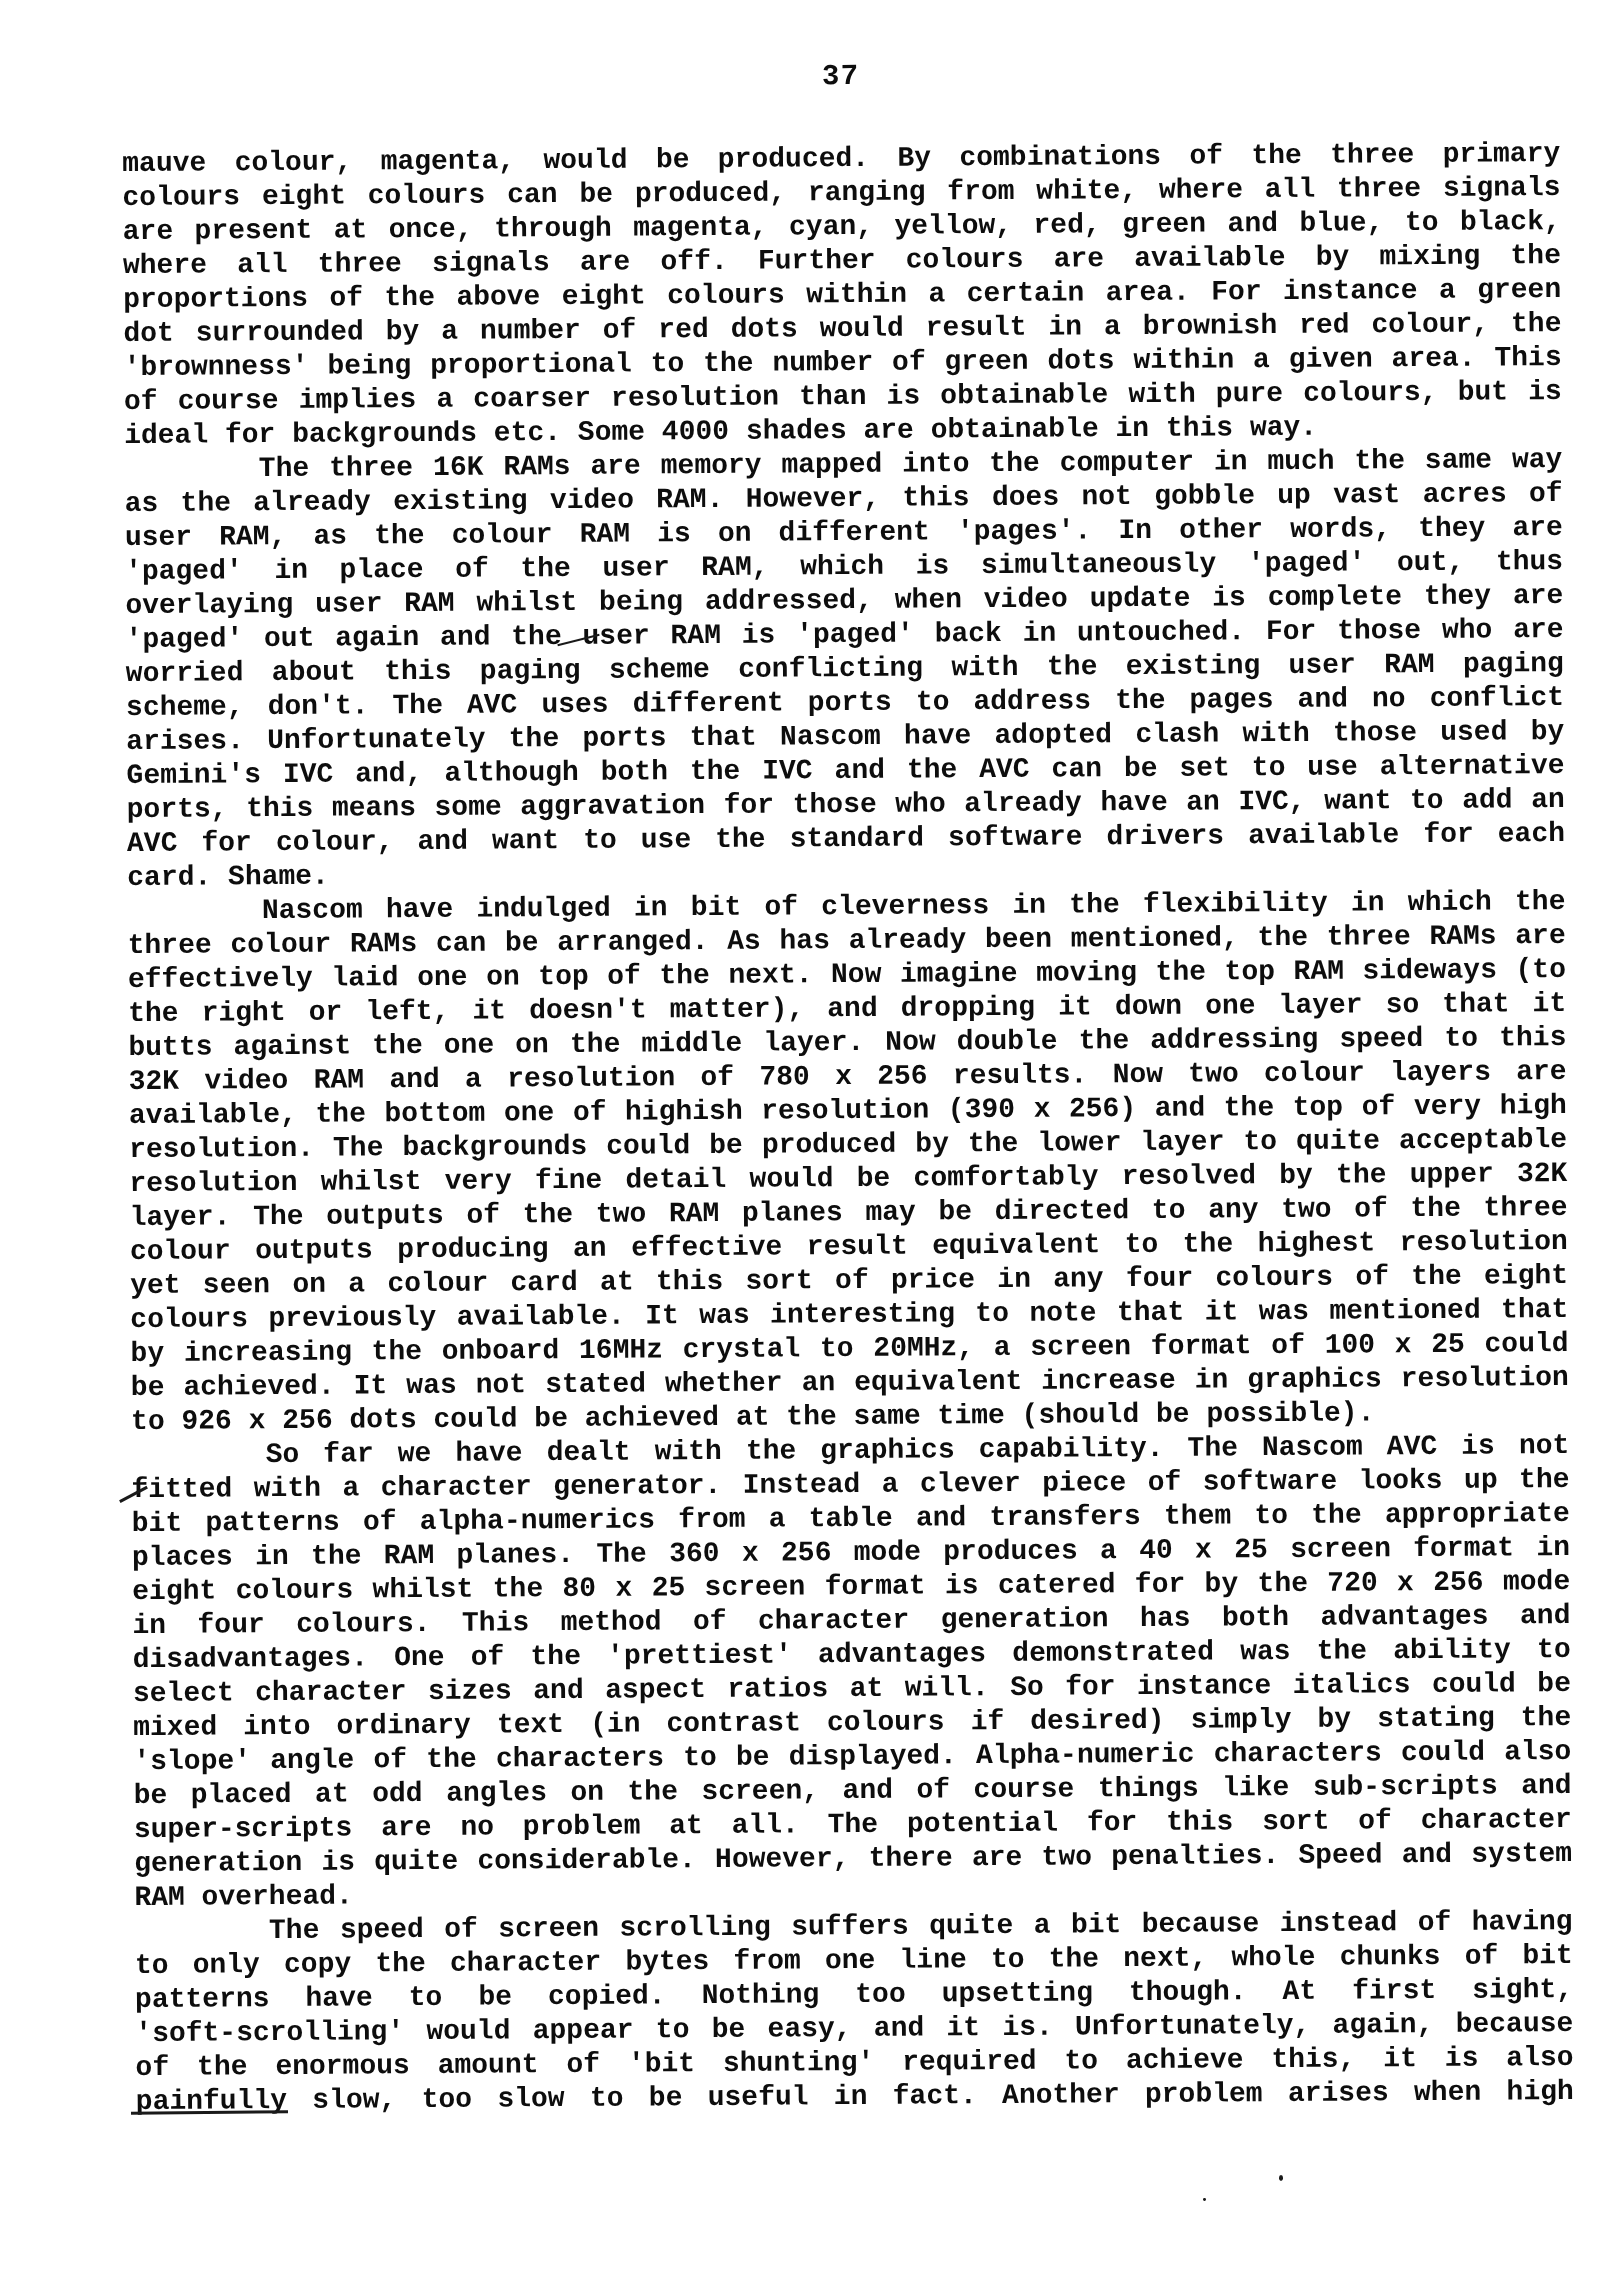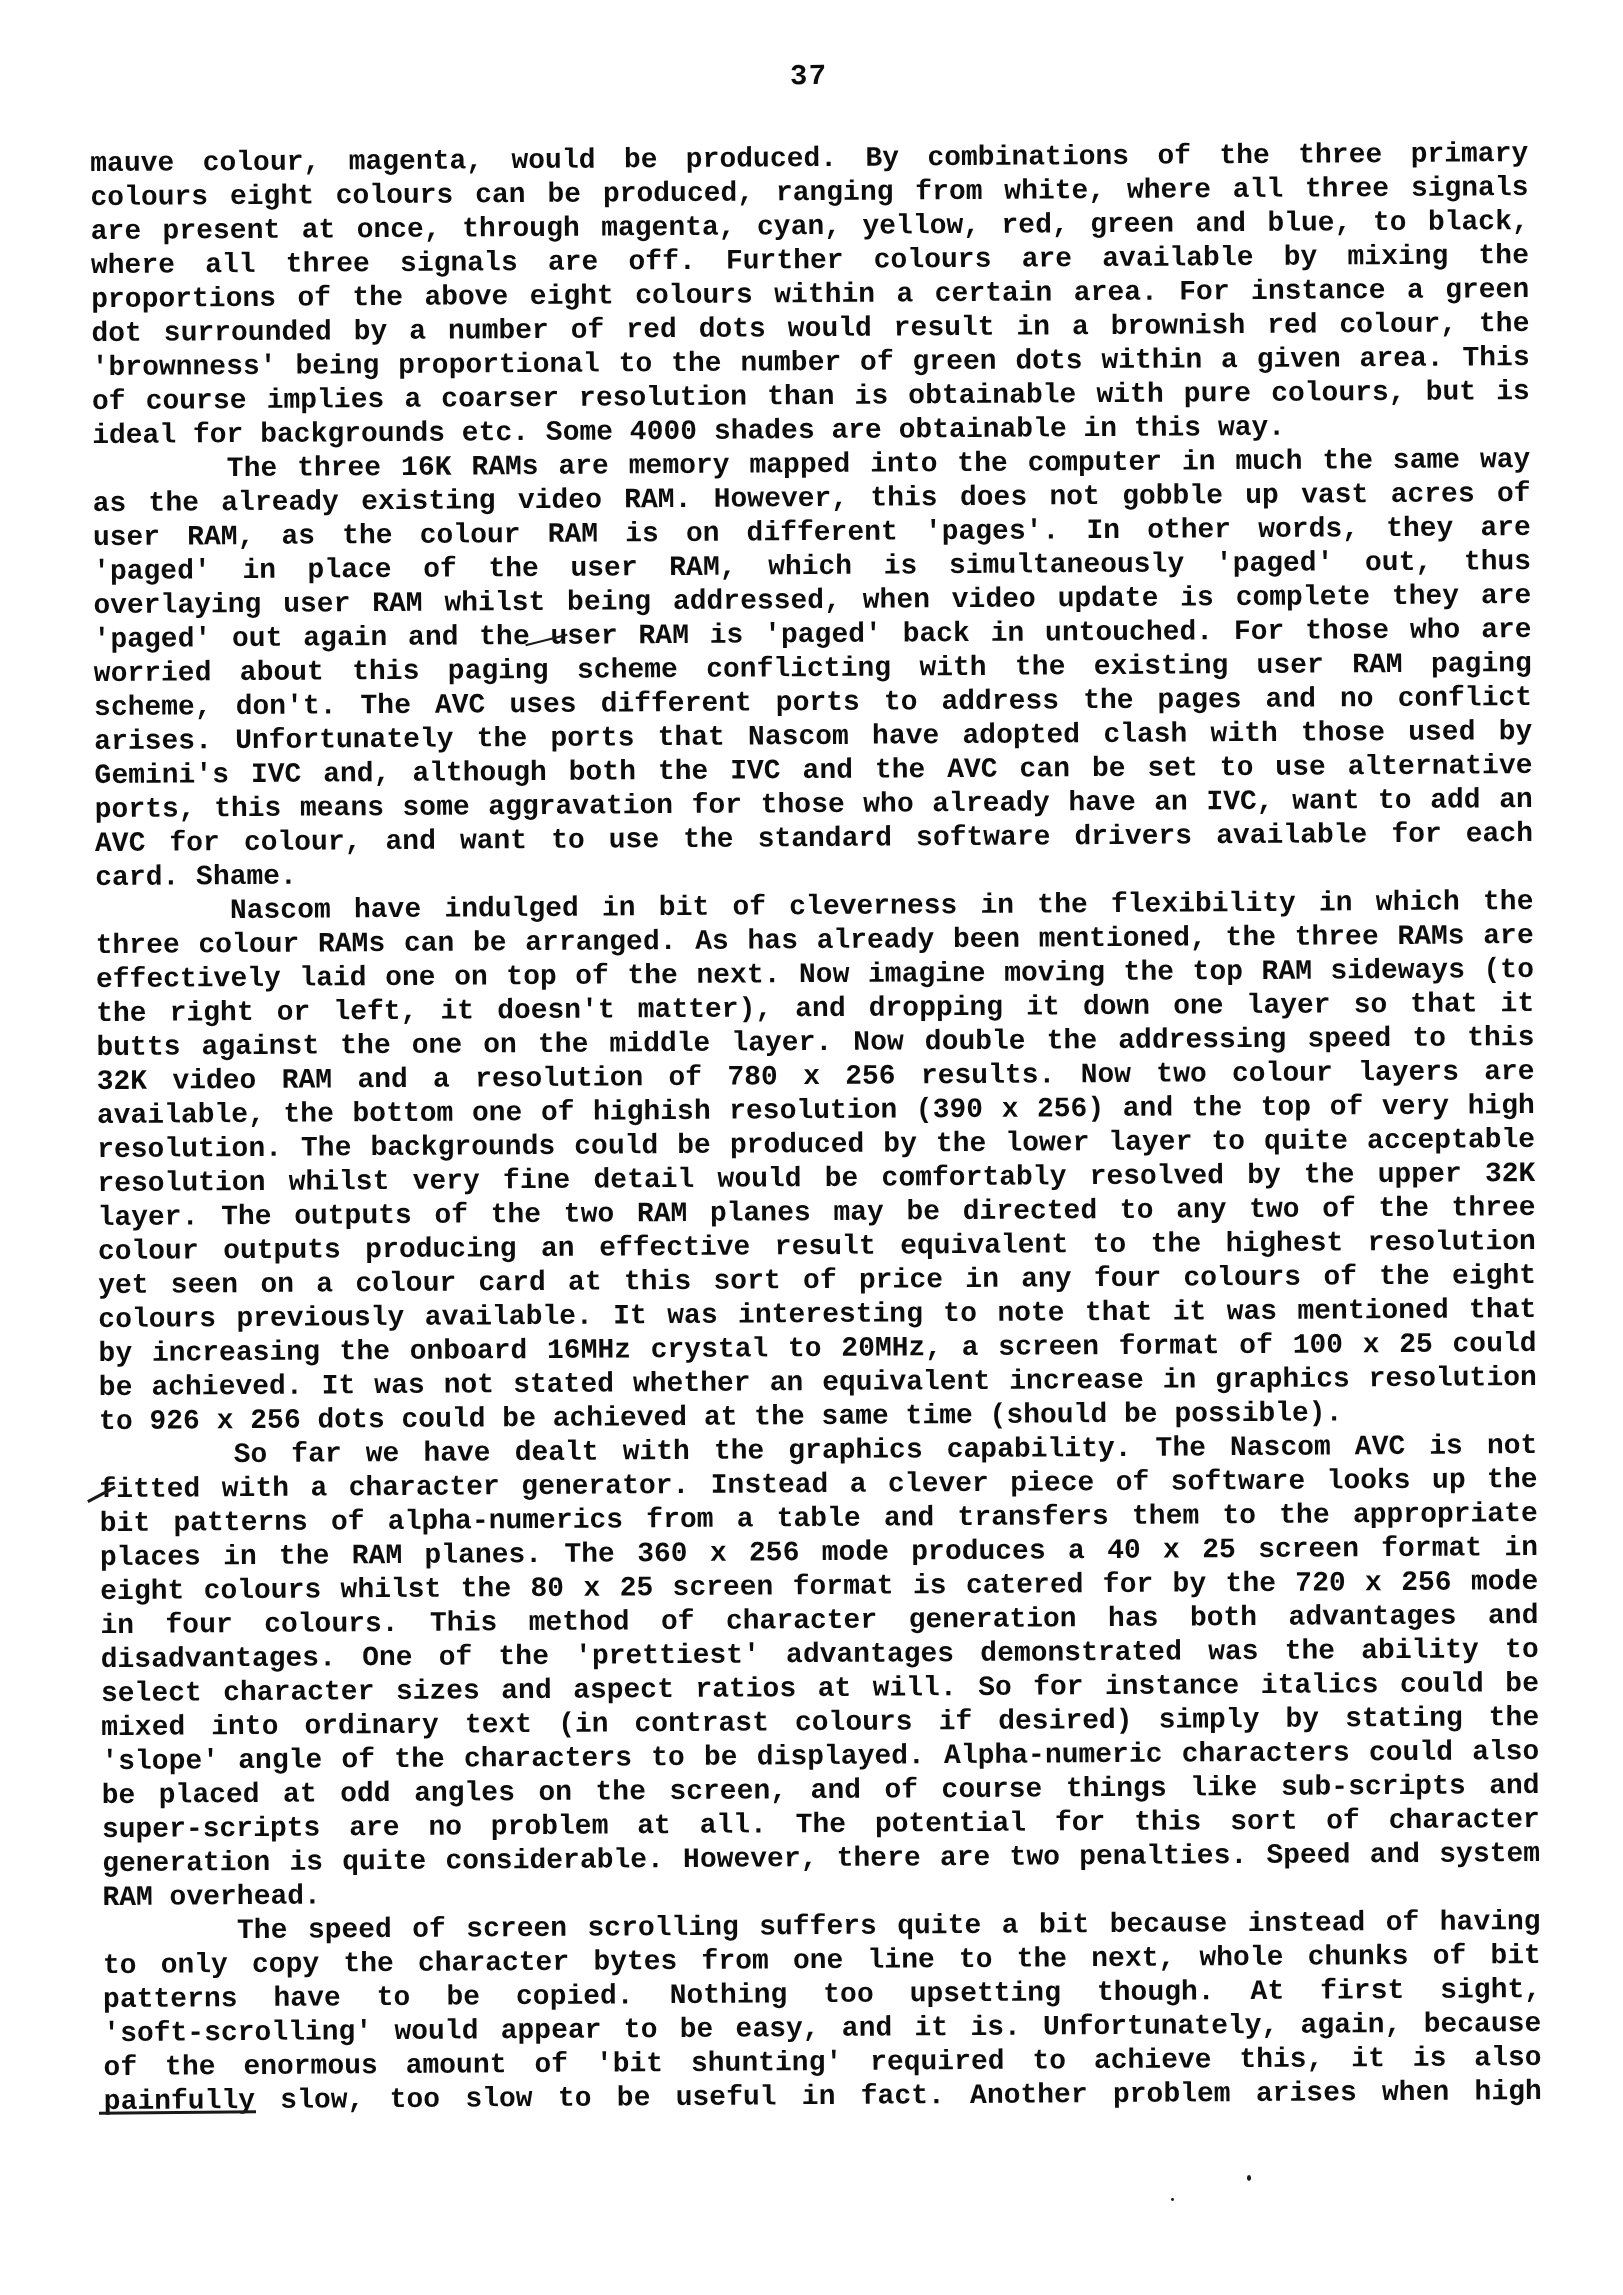--- a/index.html
+++ b/index.html
@@ -12,20 +12,21 @@
     height: 2295px;
     position: relative;
     overflow: hidden;
     font-family: "Liberation Mono", "DejaVu Sans Mono", monospace;
     color: #0d0d0d;
   }
   .sheet {
     position: absolute;
     inset: 0;
     background: #ffffff;
+    margin-left: 32px;
   }
   
   .scan {
     position: absolute;
     left: 97px;
     top: 142px;
     width: 1438px;
     transform: rotate(-0.4deg);
     transform-origin: 50% 50%;
   }

